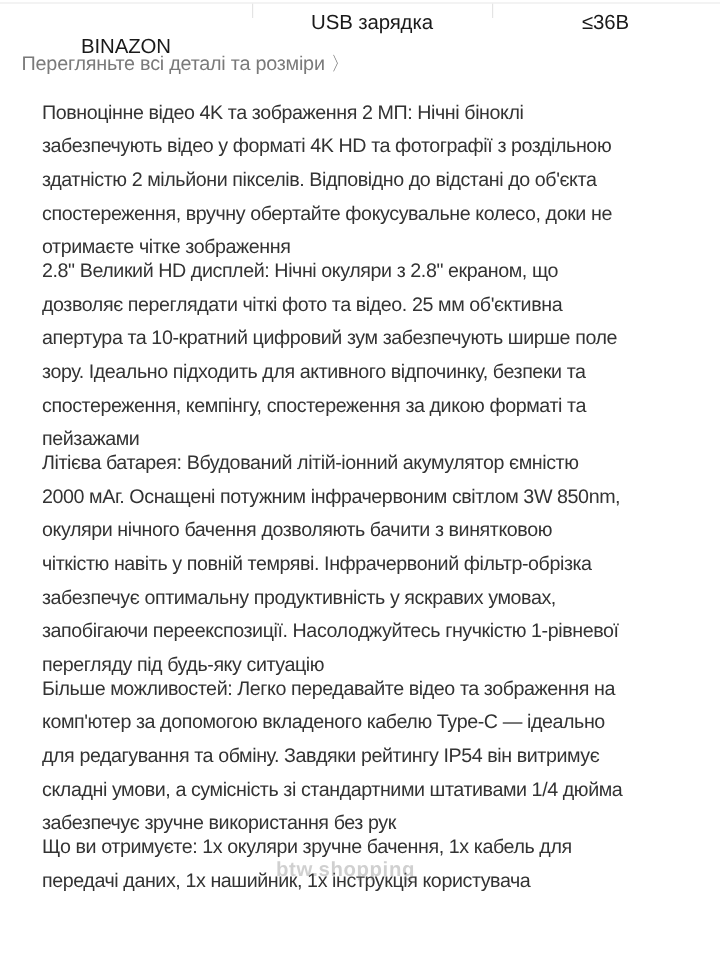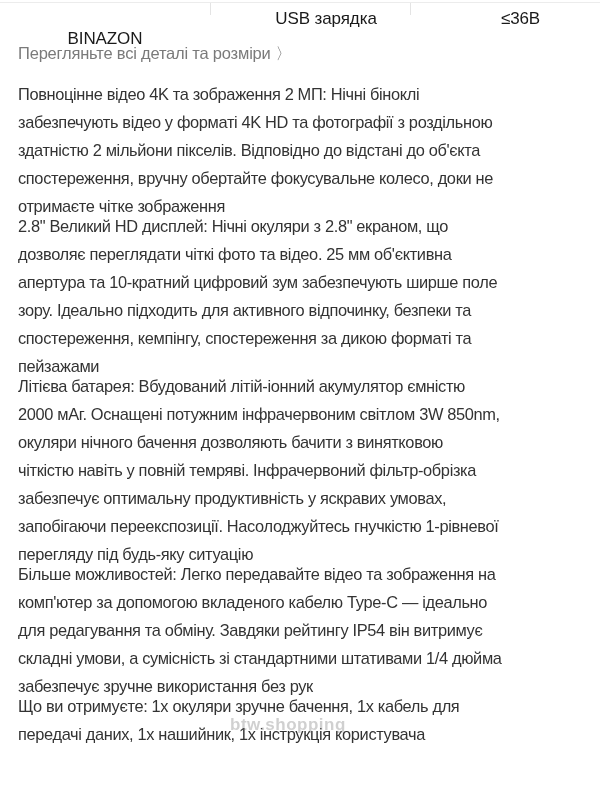--- a/index.html
+++ b/index.html
@@ -27,21 +27,21 @@
     .spec-cell {
       flex: 0 0 auto;
       height: 32px;
       line-height: 32px;
       text-align: center;
       font-size: 17px;
       color: #1a1a1a;
       letter-spacing: -0.1px;
     }
     .spec-cell.c1 { width: 210px; margin-top: 20px; }
-    .spec-cell.c2 { width: 200px; border-left: 1px solid #e6e6e6; margin-left: 16px; }
+    .spec-cell.c2 { width: 200px; border-left: 1px solid #e6e6e6; }
     .spec-cell.c3 { width: 189px; border-left: 1px solid #e6e6e6; }
     .spec-cell.c2, .spec-cell.c3 { height: 14px; }
     .spec-cell .txt { display: block; height: 32px; line-height: 32px; }
     .divider {
       position: absolute;
       top: 3px;
       width: 1px;
       height: 12px;
       background: #e4e4e4;
     }
@@ -62,21 +62,21 @@
       font-size: 16px;
       color: #7a7a7a;
     }
     .content {
       position: absolute;
       top: 80px;
       left: 18px;
       width: 580px;
     }
     .para {
-      margin: 0 0 -8px 0;
+      margin: 0 0 -8px 17px;
       padding: 0;
     }
     .line {
       display: block;
       white-space: nowrap;
       font-size: 16.4px;
       line-height: 28px;
       height: 28px;
       color: #333333;
       letter-spacing: -0.35px;

